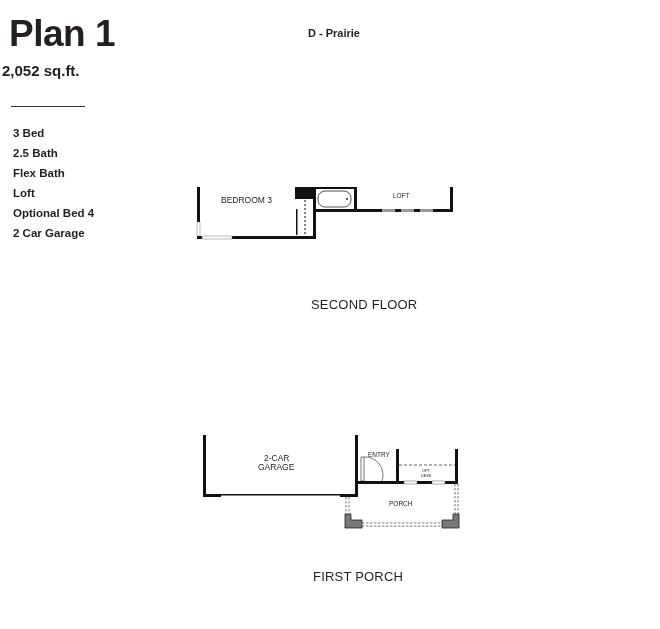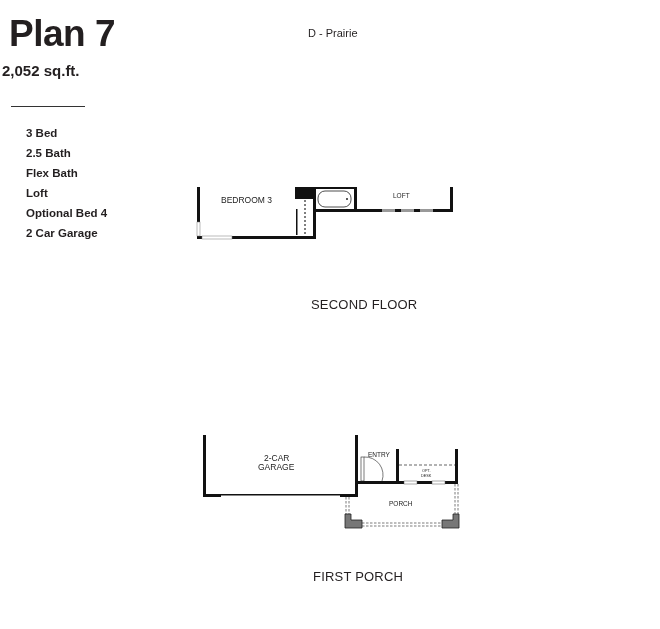--- a/index.html
+++ b/index.html
@@ -1,30 +1,30 @@
 <!DOCTYPE html>
 <html><head>
 <meta charset="utf-8">
 <style>
   html, body { margin:0; padding:0; background:#ffffff; }
   body { width:660px; height:629px; position:relative; overflow:hidden; font-family:"Liberation Sans", sans-serif; color:#231f20; }
   .title { position:absolute; left:9px; top:12px; font-size:37px; font-weight:bold; letter-spacing:-0.5px; margin:0; line-height:44px; }
   .sqft { position:absolute; left:2px; top:61px; font-size:15px; font-weight:bold; line-height:20px; }
   .rule { position:absolute; left:11px; top:106px; width:74px; height:1px; background:#333; }
-  .features { position:absolute; left:26px; top:123px; margin:0; padding:0; list-style:none; }
+  .features { position:absolute; left:13px; top:123px; margin:0; padding:0; list-style:none; }
   .features li { font-size:11.5px; font-weight:bold; line-height:20px; height:20px; }
-  .elevation { position:absolute; left:308px; top:27px; font-size:11px; font-weight:normal; }
+  .elevation { position:absolute; left:308px; top:27px; font-size:11px; font-weight:bold; }
   .floor-label { position:absolute; font-size:13px; letter-spacing:0.2px;margin-left:21px; }
   .plan { position:absolute; }
   .room-label { font-family:"Liberation Sans", sans-serif; fill:#222; }
 </style>
 </head>
 <body>
 
-<h1 class="title">Plan 7</h1>
+<h1 class="title">Plan 1</h1>
 <div class="sqft">2,052 sq.ft.</div>
 <div class="rule"></div>
 
 <ul class="features">
   <li>3 Bed</li>
   <li>2.5 Bath</li>
   <li>Flex Bath</li>
   <li>Loft</li>
   <li>Optional Bed 4</li>
   <li>2 Car Garage</li>

